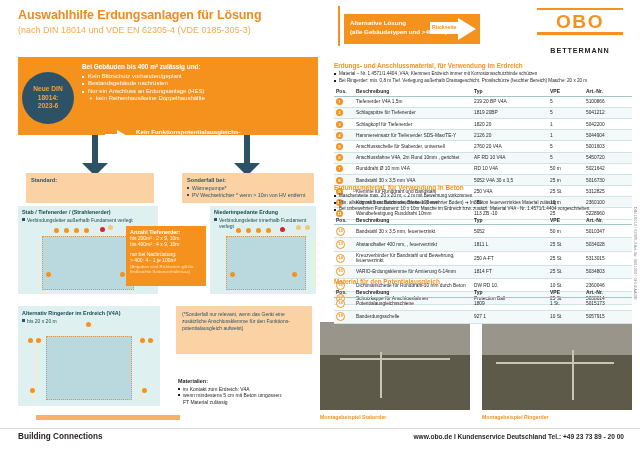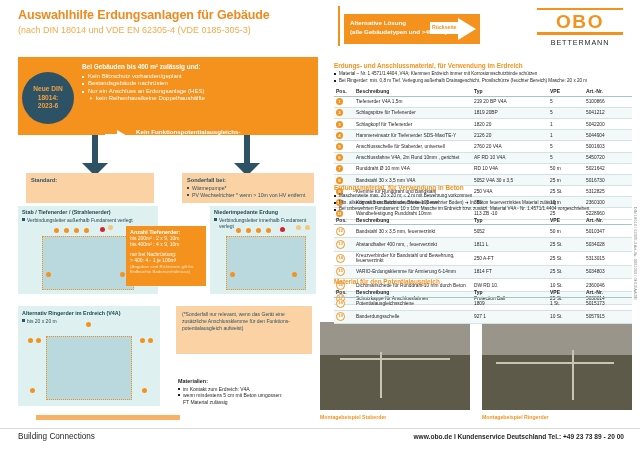--- a/index.html
+++ b/index.html
@@ -20,21 +20,21 @@
   .alt-box .l1{position:absolute;left:6px;top:5px;font-size:6.2px;color:#fff;font-weight:bold;}
   .alt-box .l2{position:absolute;left:6px;top:14px;font-size:6.2px;color:#fff;font-weight:bold;}
   .arrow-wrap{position:absolute;left:86px;top:4px;width:48px;height:22px;}
   .arrow-shape{position:absolute;left:0;top:4px;width:30px;height:12px;background:#fff;}
   .arrow-head{position:absolute;left:28px;top:0;width:0;height:0;border-top:11px solid transparent;border-bottom:11px solid transparent;border-left:18px solid #fff;}
   .arrow-lbl{position:absolute;left:2px;top:6px;font-size:5.2px;color:#f5921e;font-weight:bold;z-index:3;}
 
   .logo{position:absolute;left:534px;top:8px;width:92px;text-align:center;}
   .logo .bar{height:2.4px;background:#f5921e;width:86px;margin:0 auto;}
   .logo .obo{font-size:19px;font-weight:bold;color:#f5921e;letter-spacing:1.6px;line-height:19px;margin:1.5px 0;font-family:"Liberation Sans",sans-serif;}
-  .logo .bm{font-size:7.2px;font-weight:normal;color:#231f20;letter-spacing:.9px;margin-top:3px;}
+  .logo .bm{font-size:7.2px;font-weight:bold;color:#231f20;letter-spacing:.9px;margin-top:11px;}
 
   
   .orange-panel{position:absolute;left:18px;top:57px;width:300px;height:78px;background:#f5921e;}
   .din-circle{position:absolute;left:22px;top:72px;width:52px;height:52px;border-radius:50%;
     background:#2e5265;color:#f5a03a;font-size:6.6px;font-weight:bold;text-align:center;
     display:flex;flex-direction:column;align-items:center;justify-content:center;line-height:8.5px;z-index:4;}
   .panel-txt{position:absolute;left:82px;top:63px;width:225px;color:#fff;}
   .panel-txt .t{font-size:6.4px;font-weight:bold;margin-bottom:2.5px;}
   .panel-txt ul{margin:0;padding:0;list-style:none;}
   .panel-txt li{font-size:6px;line-height:7.6px;position:relative;padding-left:6px;}
@@ -99,33 +99,33 @@
   table.tbl tr:nth-child(even) td{background:#f2f9f8;}
   .pos-badge{display:inline-block;width:7px;height:7px;line-height:7px;border-radius:50%;background:#f5921e;color:#fff;font-size:4.4px;font-weight:bold;text-align:center;}
   .pos-badge.hollow{background:#fff;border:1.1px solid #f5921e;color:#f5921e;line-height:5px;}
   .c-pos{width:16px;}
   .c-typ{width:72px;}
   .c-vpe{width:32px;}
   .c-art{width:44px;}
 
   
   .foot-rule{position:absolute;left:0;top:428px;width:640px;height:.8px;background:#d9d9d9;}
-  .foot-left{position:absolute;left:18px;top:432px;font-size:8.2px;font-weight:normal;color:#231f20;}
+  .foot-left{position:absolute;left:18px;top:432px;font-size:8.2px;font-weight:bold;color:#231f20;}
   .foot-right{position:absolute;right:16px;top:433px;font-size:6.6px;font-weight:bold;color:#231f20;}
   .vert-code{position:absolute;right:2px;top:300px;font-size:4px;color:#8a8a8a;
     transform:rotate(90deg);transform-origin:right top;white-space:nowrap;}
   .orange-foot{position:absolute;left:36px;top:415px;width:144px;height:5px;background:#f7b267;}
 </style>
 </head>
 <body>
 
 <div class="page">
 
   <div class="hdr">
-    <h1>Auswahlhilfe Erdungsanlagen für Gebäude</h1>
+    <h1>Auswahlhilfe Erdungsanlagen für Lösung</h1>
     <h2>(nach DIN 18014 und VDE EN 62305-4 (VDE 0185-305-3)</h2>
   </div>
   <div class="hdr-rule"></div>
 
   <div class="alt-box">
     <div class="l1">Alternative Lösung</div>
     <div class="l2">(alle Gebäudetypen und  &gt;400 m²)</div>
     <div class="arrow-wrap">
       <div class="arrow-shape"></div>
       <div class="arrow-head"></div>

